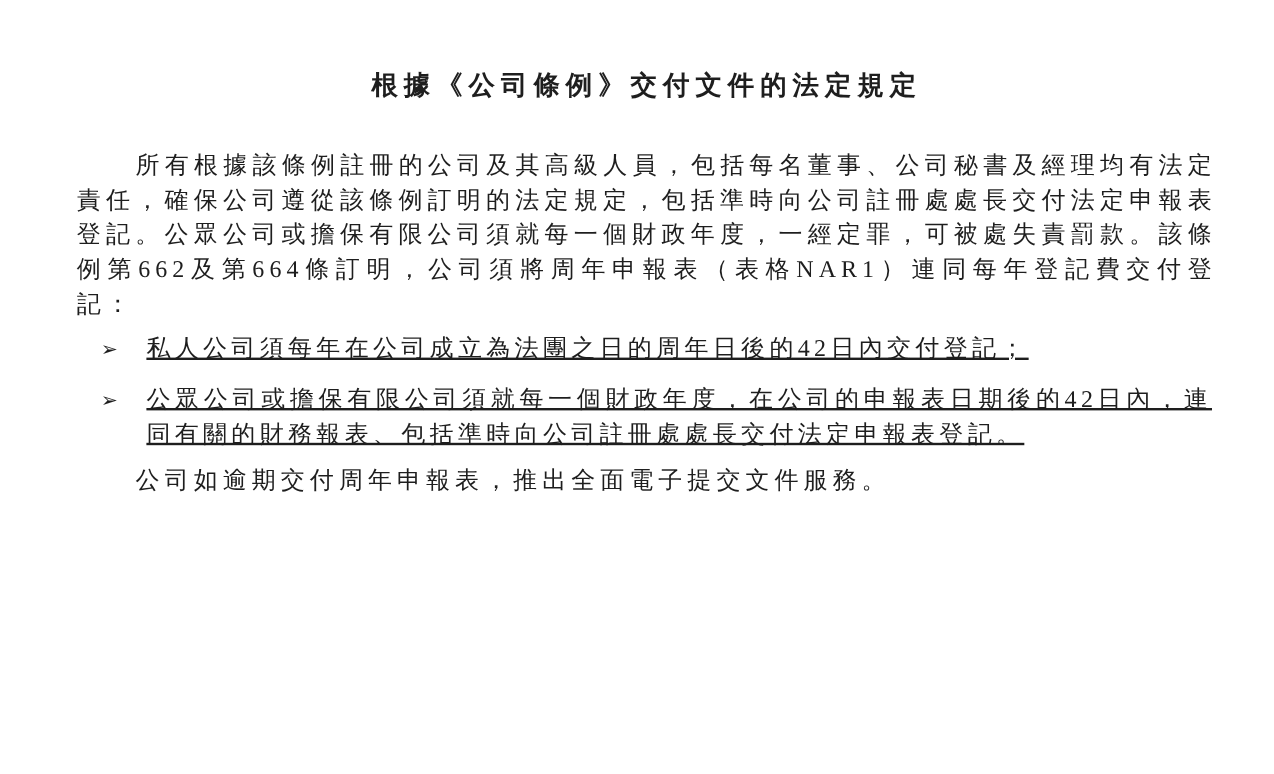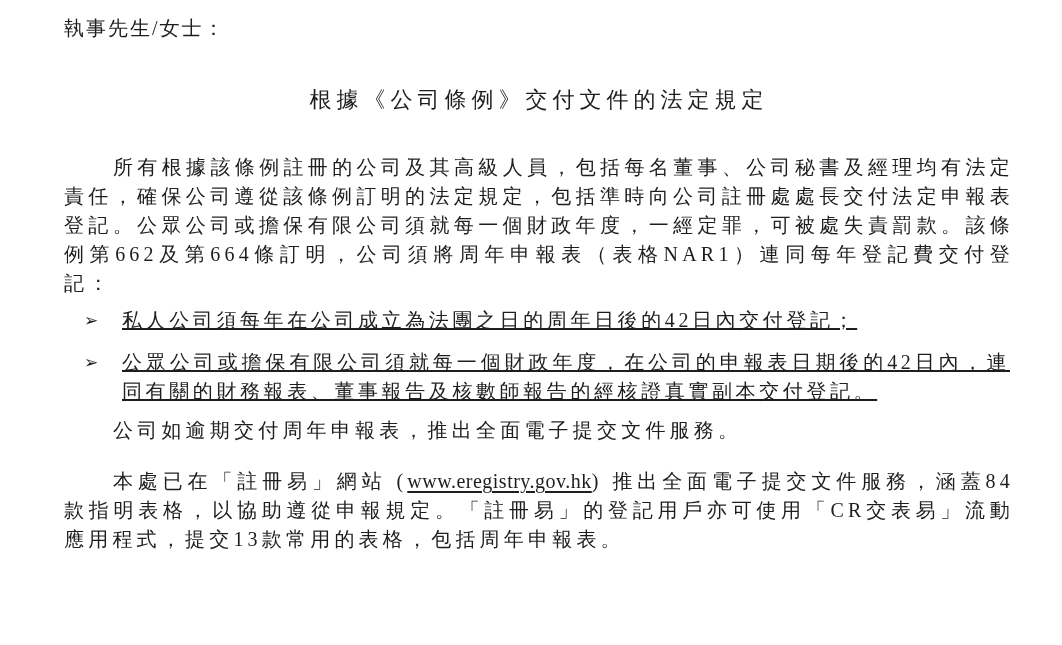--- a/index.html
+++ b/index.html
@@ -21,21 +21,21 @@
   .salutation {
     margin: 0;
     font-size: 20px;
     letter-spacing: 2px;
     line-height: 29px;
   }
   .doc-title {
     margin: 42px 0 38px 0;
     text-align: center;
     font-size: 22px;
-    font-weight: normal;
+    font-weight: bold;
     letter-spacing: 5px;
     line-height: 30px;
   }
   .para {
     margin: 0 0 17px 0;
     font-size: 20px;
     letter-spacing: 4.2px;
     line-height: 29px;
     text-align: justify;
   }
@@ -77,35 +77,33 @@
     text-underline-offset: 3px;
     letter-spacing: 0.5px;
     font-size: 20px;
   }
 </style>
 </head>
 <body>
 
 <div class="page">
 
-  <p class="salutation">執事先生/女士：</p>
 
   <h1 class="doc-title">根據《公司條例》交付文件的法定規定</h1>
 
 
   <p class="para indent obligations">所有根據該條例註冊的公司及其高級人員，包括每名董事、公司秘書及經理均有法定責任，確保公司遵從該條例訂明的法定規定，包括準時向公司註冊處處長交付法定申報表登記。公眾公司或擔保有限公司須就每一個財政年度，一經定罪，可被處失責罰款。該條例第662及第664條訂明，公司須將周年申報表（表格NAR1）連同每年登記費交付登記：</p>
 
   <ul class="bullets">
     <li class="bullet">
       <span class="marker">➢</span>
       <span class="bullet-text">私人公司須每年在公司成立為法團之日的周年日後的42日內交付登記；</span>
     </li>
     <li class="bullet last">
       <span class="marker">➢</span>
-      <span class="bullet-text">公眾公司或擔保有限公司須就每一個財政年度，在公司的申報表日期後的42日內，連同有關的財務報表、董事報告及核數師報告的經核證真實副本交付登記。</span>
+      <span class="bullet-text">公眾公司或擔保有限公司須就每一個財政年度，在公司的申報表日期後的42日內，連同有關的財務報表、包括準時向公司註冊處處長交付法定申報表登記。</span>
     </li>
   </ul>
 
   <p class="para indent late-fee">公司如逾期交付周年申報表，推出全面電子提交文件服務。</p>
 
-  <p class="para indent"><span>本處已在「註冊易」網站 (</span><span class="url-link">www.eregistry.gov.hk</span><span>) 推出全面電子提交文件服務，涵蓋84款指明表格，以協助遵從申報規定。「註冊易」的登記用戶亦可使用「CR交表易」流動應用程式，提交13款常用的表格，包括周年申報表。</span></p>
 
 </div>
 
 </body></html>

